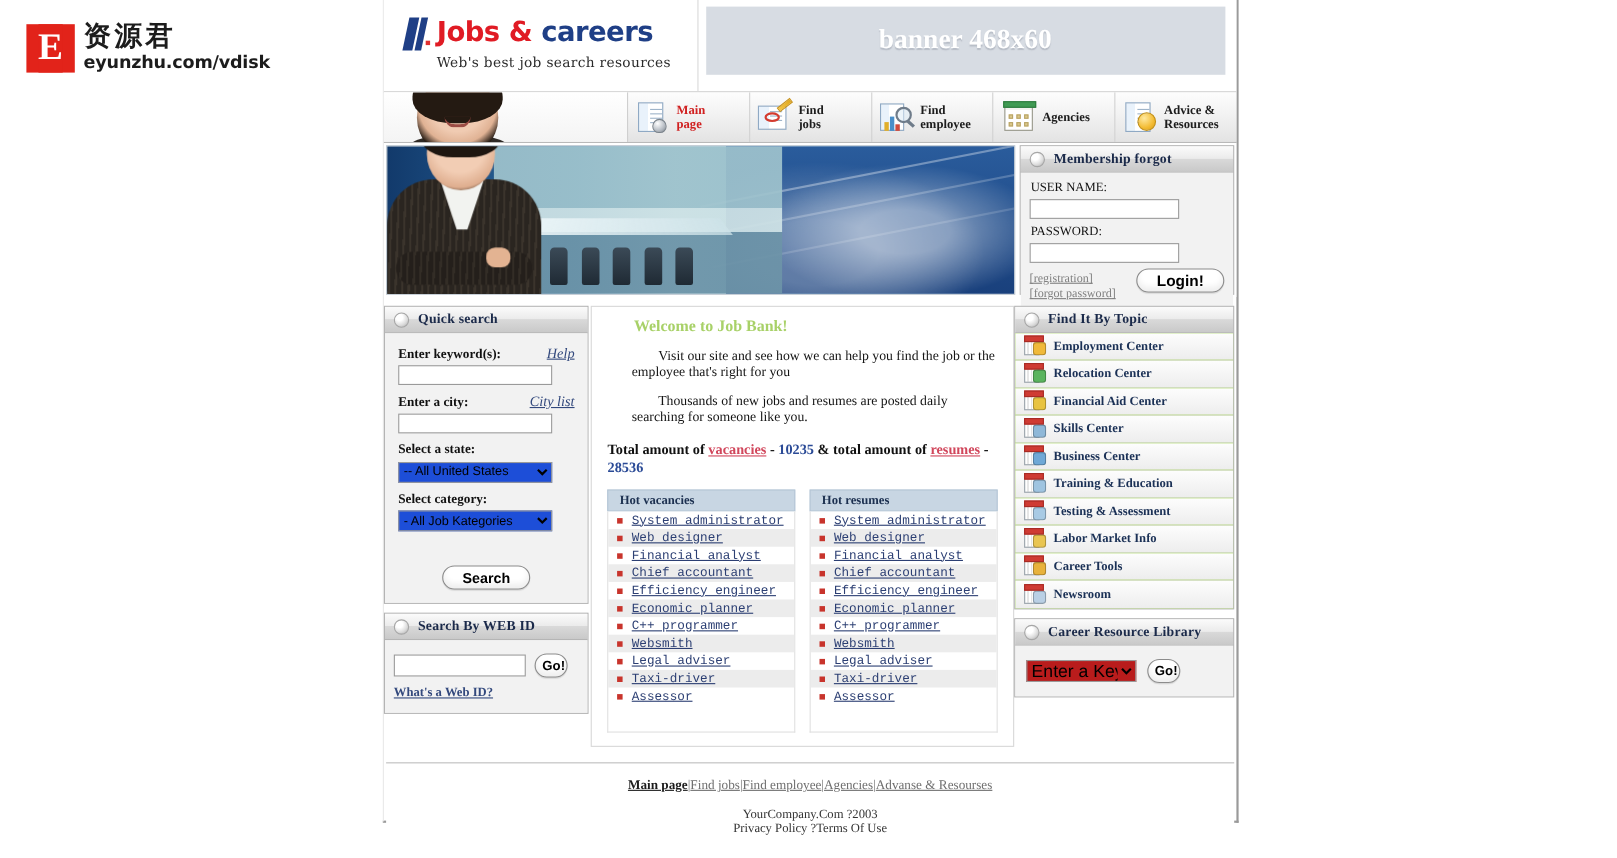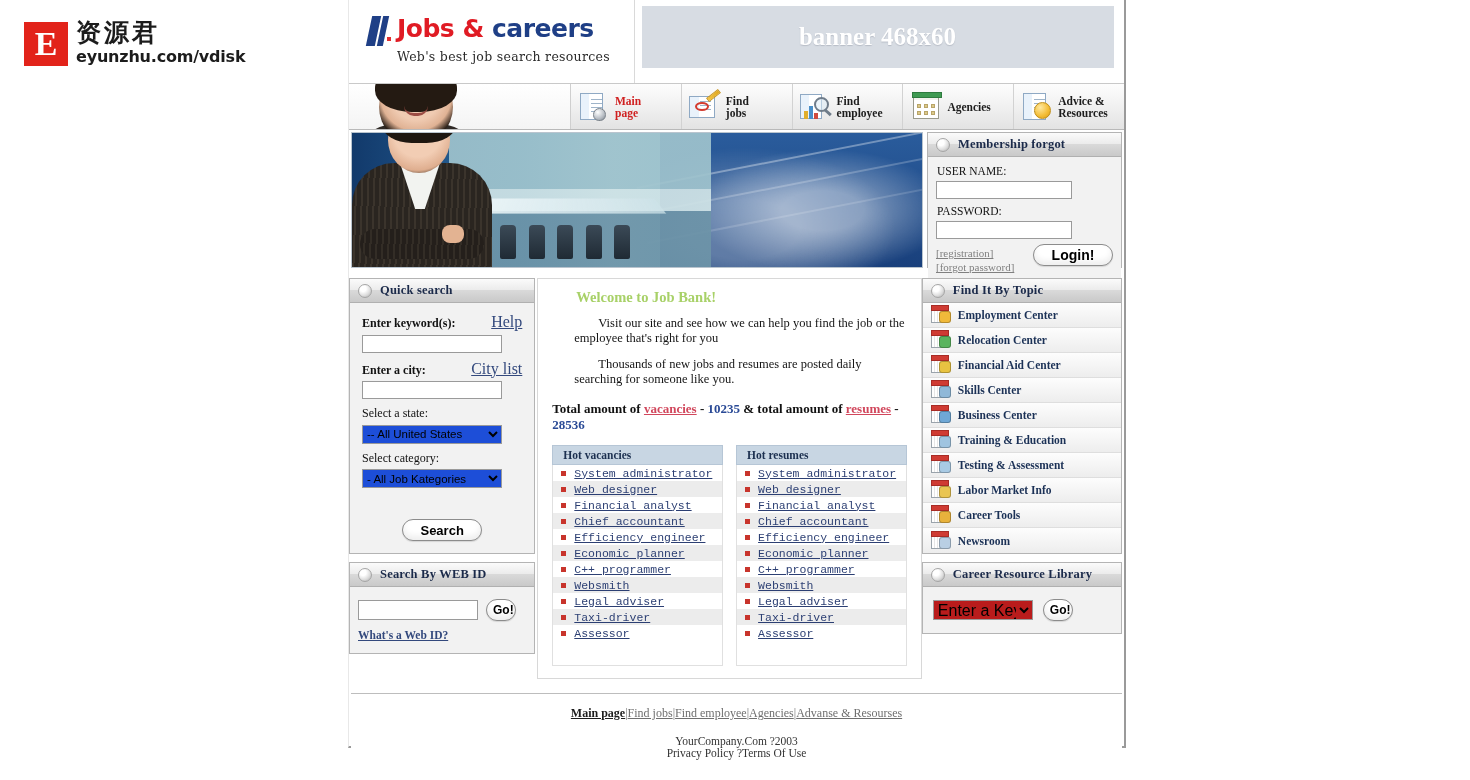--- a/index.html
+++ b/index.html
@@ -288,23 +288,23 @@
 
   
   #body-row { display:flex; align-items:flex-start; padding: 8px 2px 0 0; }
   #col-left  { width:188px; margin-left:0px; }
   #col-mid   { width:388px; margin-left:2px; }
   #col-right { width:202px; margin-left:0px; }
 
   #quick-body { padding:10px 12px 12px 12px; }
   .qs-row { display:flex; justify-content:space-between; align-items:baseline; margin-bottom:3px; }
   .qs-label { font-family:"Liberation Serif", serif; font-size:12px; font-weight:bold; color:#111111; }
-  .qs-link { font-family:"Liberation Serif", serif; font-size:16px; color:#33497d; text-decoration:underline; cursor:pointer; }
+  .qs-link { font-family:"Liberation Serif", serif; font-size:13px; color:#33497d; text-decoration:underline; cursor:pointer;font-style:italic; }
   .qs-input { width:140px; height:18px; border:1px solid #9a9a9a; background:#ffffff; margin-bottom:7px; }
-  .qs-label-block { font-family:"Liberation Serif", serif; font-size:12px; font-weight:normal; color:#111111; margin-bottom:3px; }
+  .qs-label-block { font-family:"Liberation Serif", serif; font-size:12px; font-weight:bold; color:#111111; margin-bottom:3px; }
   .qs-select {
     width:140px; height:19px; font-family:"Liberation Sans", sans-serif; font-size:11.5px;
     border:1px solid #9a9a9a; background:#1d4ed8; margin-bottom:7px;
   }
   #search-btn { width:80px; height:22px; font-size:13px; display:block; margin:24px auto 0 auto; }
 
   #webid-body { padding:12px 10px 10px 8px; }
   .webid-row { display:flex; align-items:center; gap:8px; }
   #webid-input { width:120px; height:20px; border:1px solid #9a9a9a; background:#ffffff; }
   #webid-go { width:30px; height:22px; font-size:12px; }

